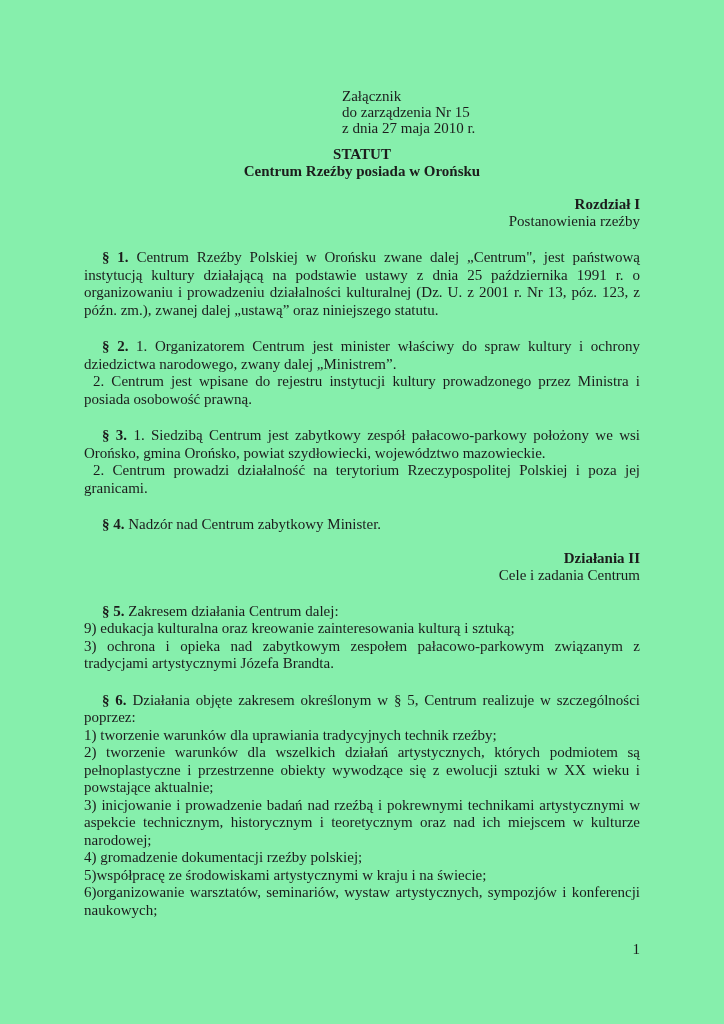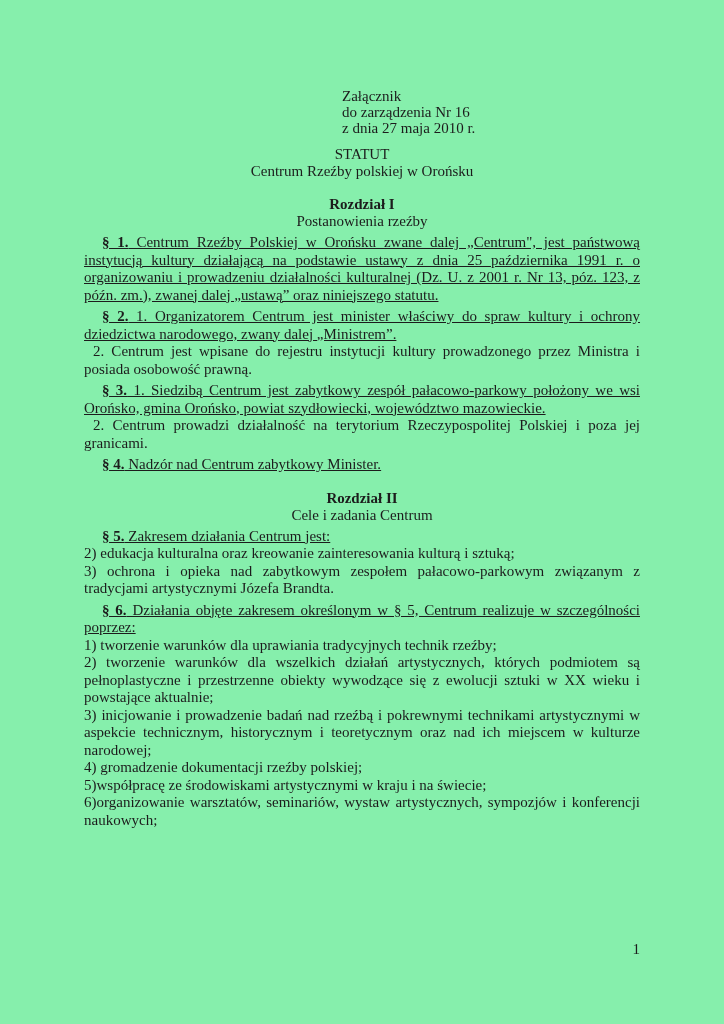--- a/index.html
+++ b/index.html
@@ -22,83 +22,83 @@
   }
   .attach-block {
     margin-left: 258px;
     line-height: 16px;
     text-align: left;
   }
   .title-block {
     margin-top: 10px;
     text-align: center;
     line-height: 17px;
-    font-weight: normal;
+    font-weight: bold;
   }
   .chapter-block {
     margin-top: 16px;
-    text-align: center;
+    text-align: right;
     line-height: 17px;
   }
   .chapter-heading { font-weight: bold; }
   .para {
     margin: 0;
     text-align: justify;
     line-height: 17.5px;
   }
-  .gap { margin-top: 4px; text-decoration: underline; }
+  .gap { margin-top: 19px; }
   .indent { text-indent: 18px; }
   .indent-sm { text-indent: 9px; }
   .bold { font-weight: bold; }
   .page-number {
     position: absolute;
     top: 941px;
     right: 84px;
     line-height: 17px;
   }
 </style>
 </head>
 <body>
 
 <div class="page">
   <div class="content">
 
     <div class="attach-block">
       <div>Załącznik</div>
-      <div>do zarządzenia Nr 16</div>
+      <div>do zarządzenia Nr 15</div>
       <div>z dnia 27 maja 2010 r.</div>
     </div>
 
     <div class="title-block">
       <div>STATUT</div>
-      <div>Centrum Rzeźby polskiej w Orońsku</div>
+      <div>Centrum Rzeźby posiada w Orońsku</div>
     </div>
 
     <div class="chapter-block">
       <div class="chapter-heading">Rozdział I</div>
       <div>Postanowienia rzeźby</div>
     </div>
 
     <p class="para indent gap"><span class="bold">§ 1.</span><span> Centrum Rzeźby Polskiej w Orońsku zwane dalej „Centrum", jest państwową instytucją kultury działającą na podstawie ustawy z dnia 25 października 1991 r. o organizowaniu i prowadzeniu działalności kulturalnej (Dz. U. z 2001 r. Nr 13, póz. 123, z późn. zm.), zwanej dalej „ustawą” oraz niniejszego statutu.</span></p>
 
     <p class="para indent gap"><span class="bold">§ 2.</span><span> 1. Organizatorem Centrum jest minister właściwy do spraw kultury i ochrony dziedzictwa narodowego, zwany dalej „Ministrem”.</span></p>
     <p class="para indent-sm"><span>2. Centrum jest wpisane do rejestru instytucji kultury prowadzonego przez Ministra i posiada osobowość prawną.</span></p>
 
     <p class="para indent gap"><span class="bold">§ 3.</span><span> 1. Siedzibą Centrum jest zabytkowy zespół pałacowo-parkowy położony we wsi Orońsko, gmina Orońsko, powiat szydłowiecki, województwo mazowieckie.</span></p>
     <p class="para indent-sm"><span>2. Centrum prowadzi działalność na terytorium Rzeczypospolitej Polskiej i poza jej granicami.</span></p>
 
     <p class="para indent gap"><span class="bold">§ 4.</span><span> Nadzór nad Centrum zabytkowy Minister.</span></p>
 
     <div class="chapter-block">
-      <div class="chapter-heading">Rozdział II</div>
+      <div class="chapter-heading">Działania II</div>
       <div>Cele i zadania Centrum</div>
     </div>
 
-    <p class="para indent gap"><span class="bold">§ 5.</span><span> Zakresem działania Centrum jest:</span></p>
-    <p class="para">2) edukacja kulturalna oraz kreowanie zainteresowania kulturą i sztuką;</p>
+    <p class="para indent gap"><span class="bold">§ 5.</span><span> Zakresem działania Centrum dalej:</span></p>
+    <p class="para">9) edukacja kulturalna oraz kreowanie zainteresowania kulturą i sztuką;</p>
     <p class="para">3) ochrona i opieka nad zabytkowym zespołem pałacowo-parkowym związanym z tradycjami artystycznymi Józefa Brandta.</p>
 
     <p class="para indent gap"><span class="bold">§ 6.</span><span> Działania objęte zakresem określonym w § 5, Centrum realizuje w szczególności poprzez:</span></p>
     <p class="para">1) tworzenie warunków dla uprawiania tradycyjnych technik rzeźby;</p>
     <p class="para">2) tworzenie warunków dla wszelkich działań artystycznych, których podmiotem są pełnoplastyczne i przestrzenne obiekty wywodzące się z ewolucji sztuki w XX wieku i powstające aktualnie;</p>
     <p class="para">3) inicjowanie i prowadzenie badań nad rzeźbą i pokrewnymi technikami artystycznymi w aspekcie technicznym, historycznym i teoretycznym oraz nad ich miejscem w kulturze narodowej;</p>
     <p class="para">4) gromadzenie dokumentacji rzeźby polskiej;</p>
     <p class="para">5)współpracę ze środowiskami artystycznymi w kraju i na świecie;</p>
     <p class="para">6)organizowanie warsztatów, seminariów, wystaw artystycznych, sympozjów i konferencji naukowych;</p>
 

